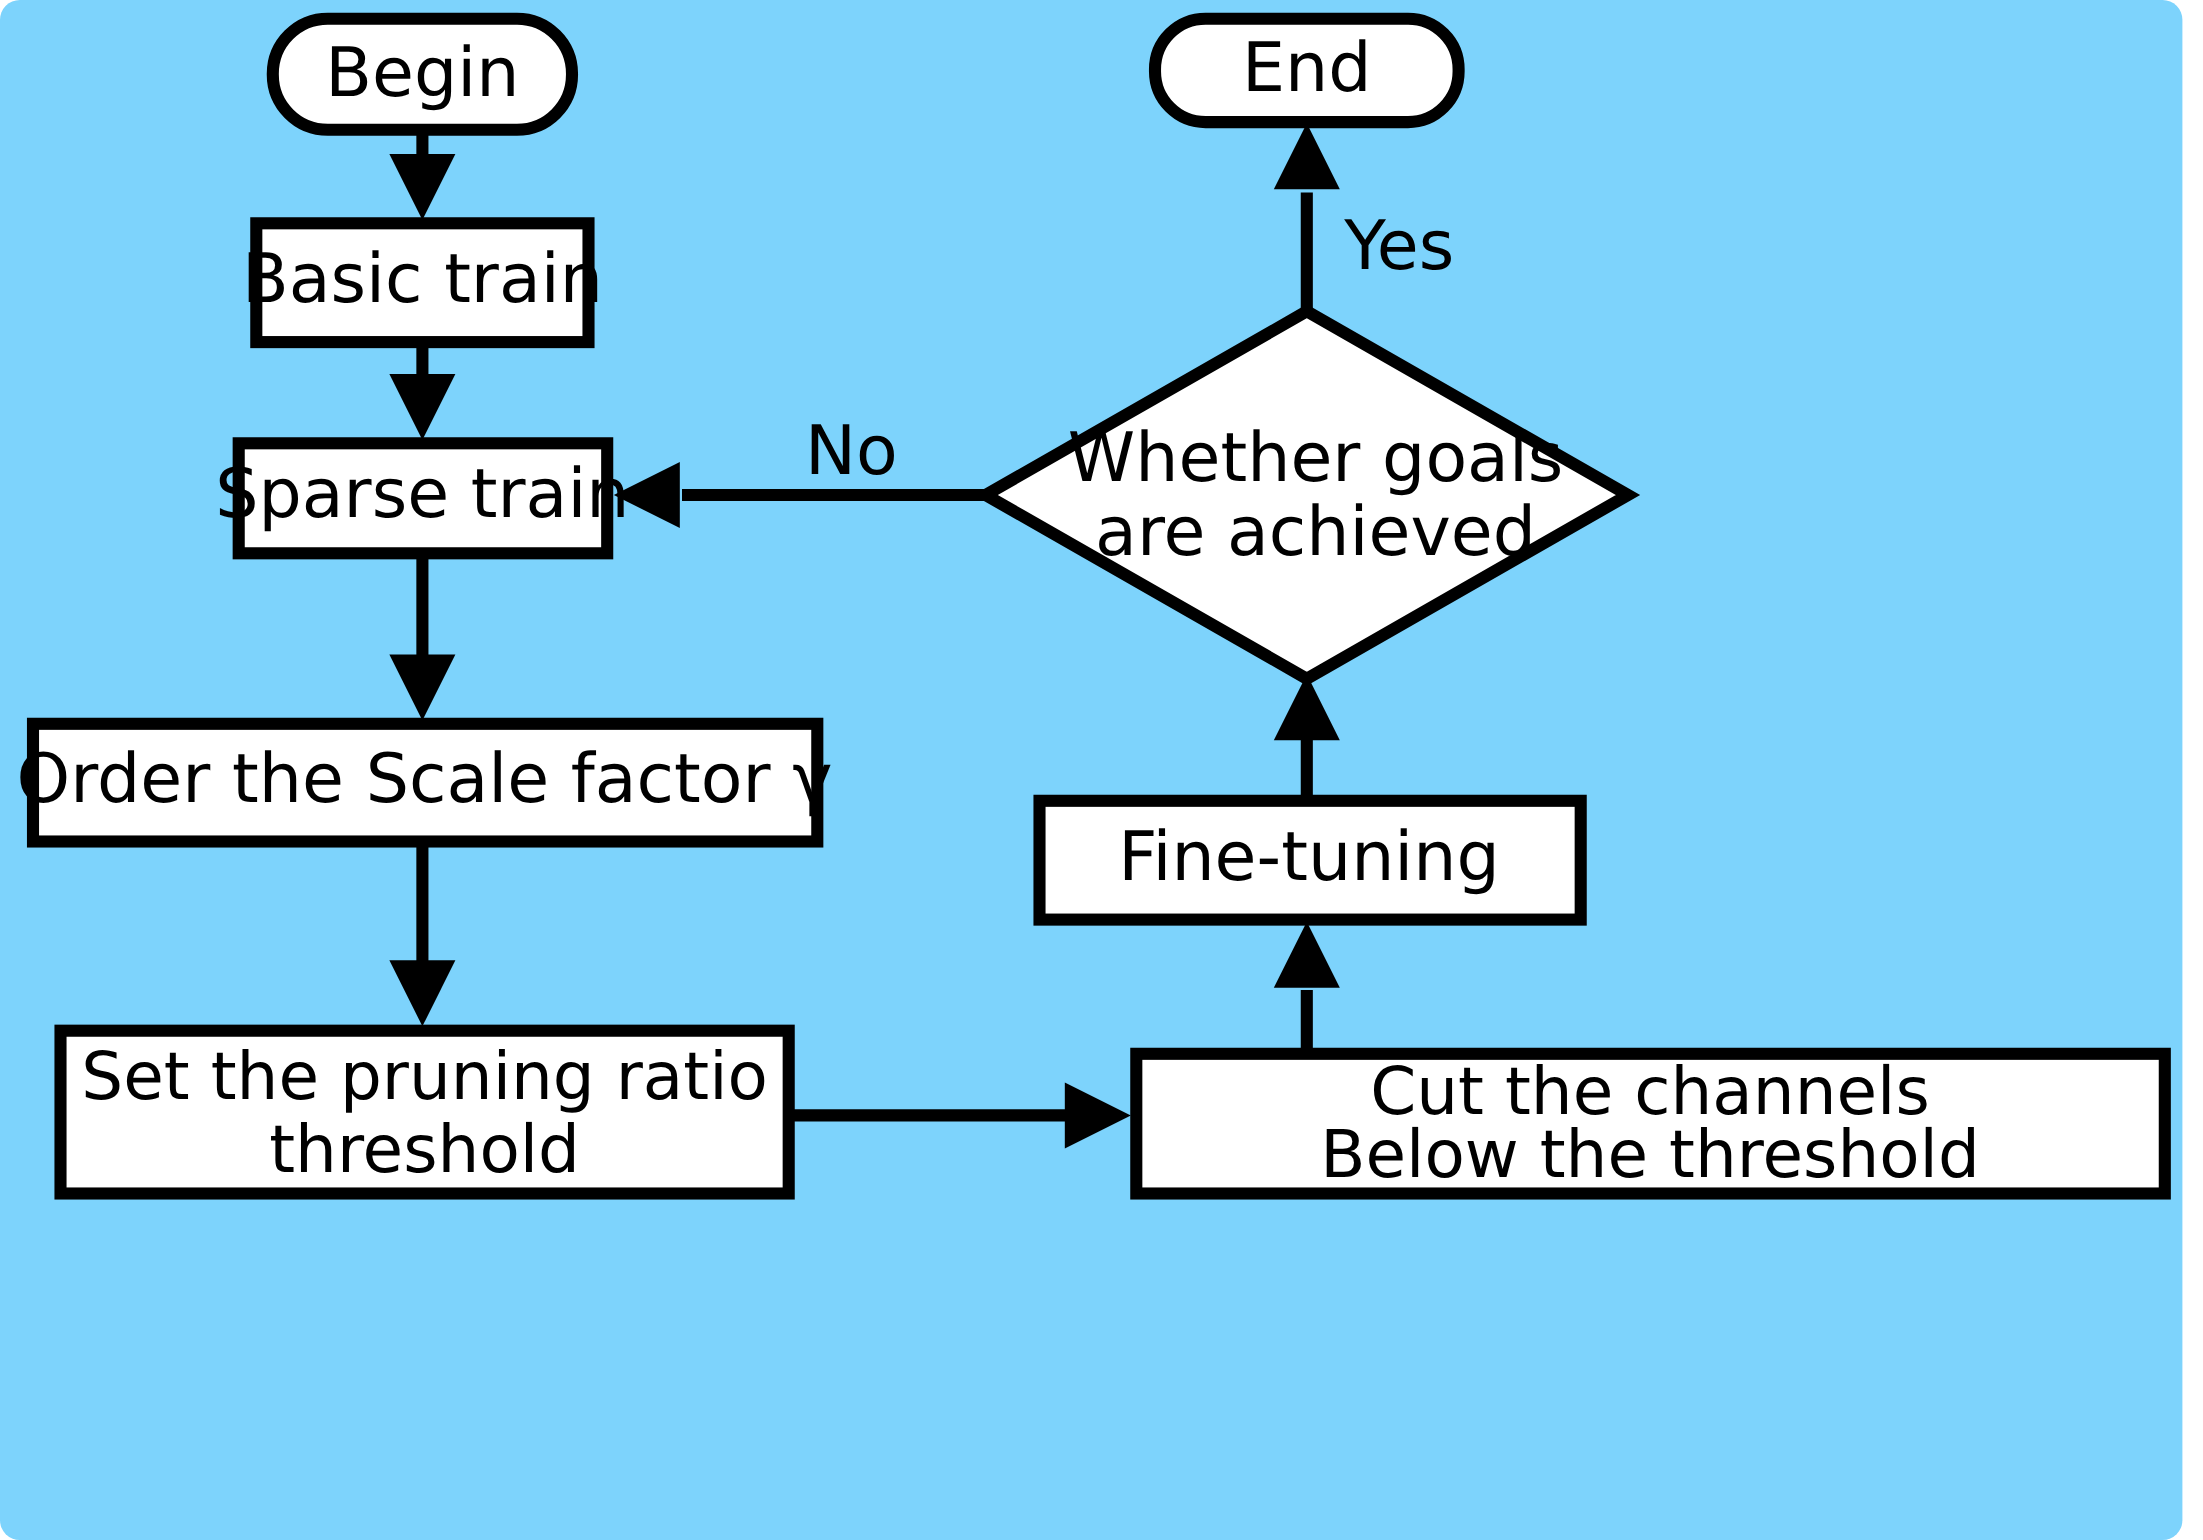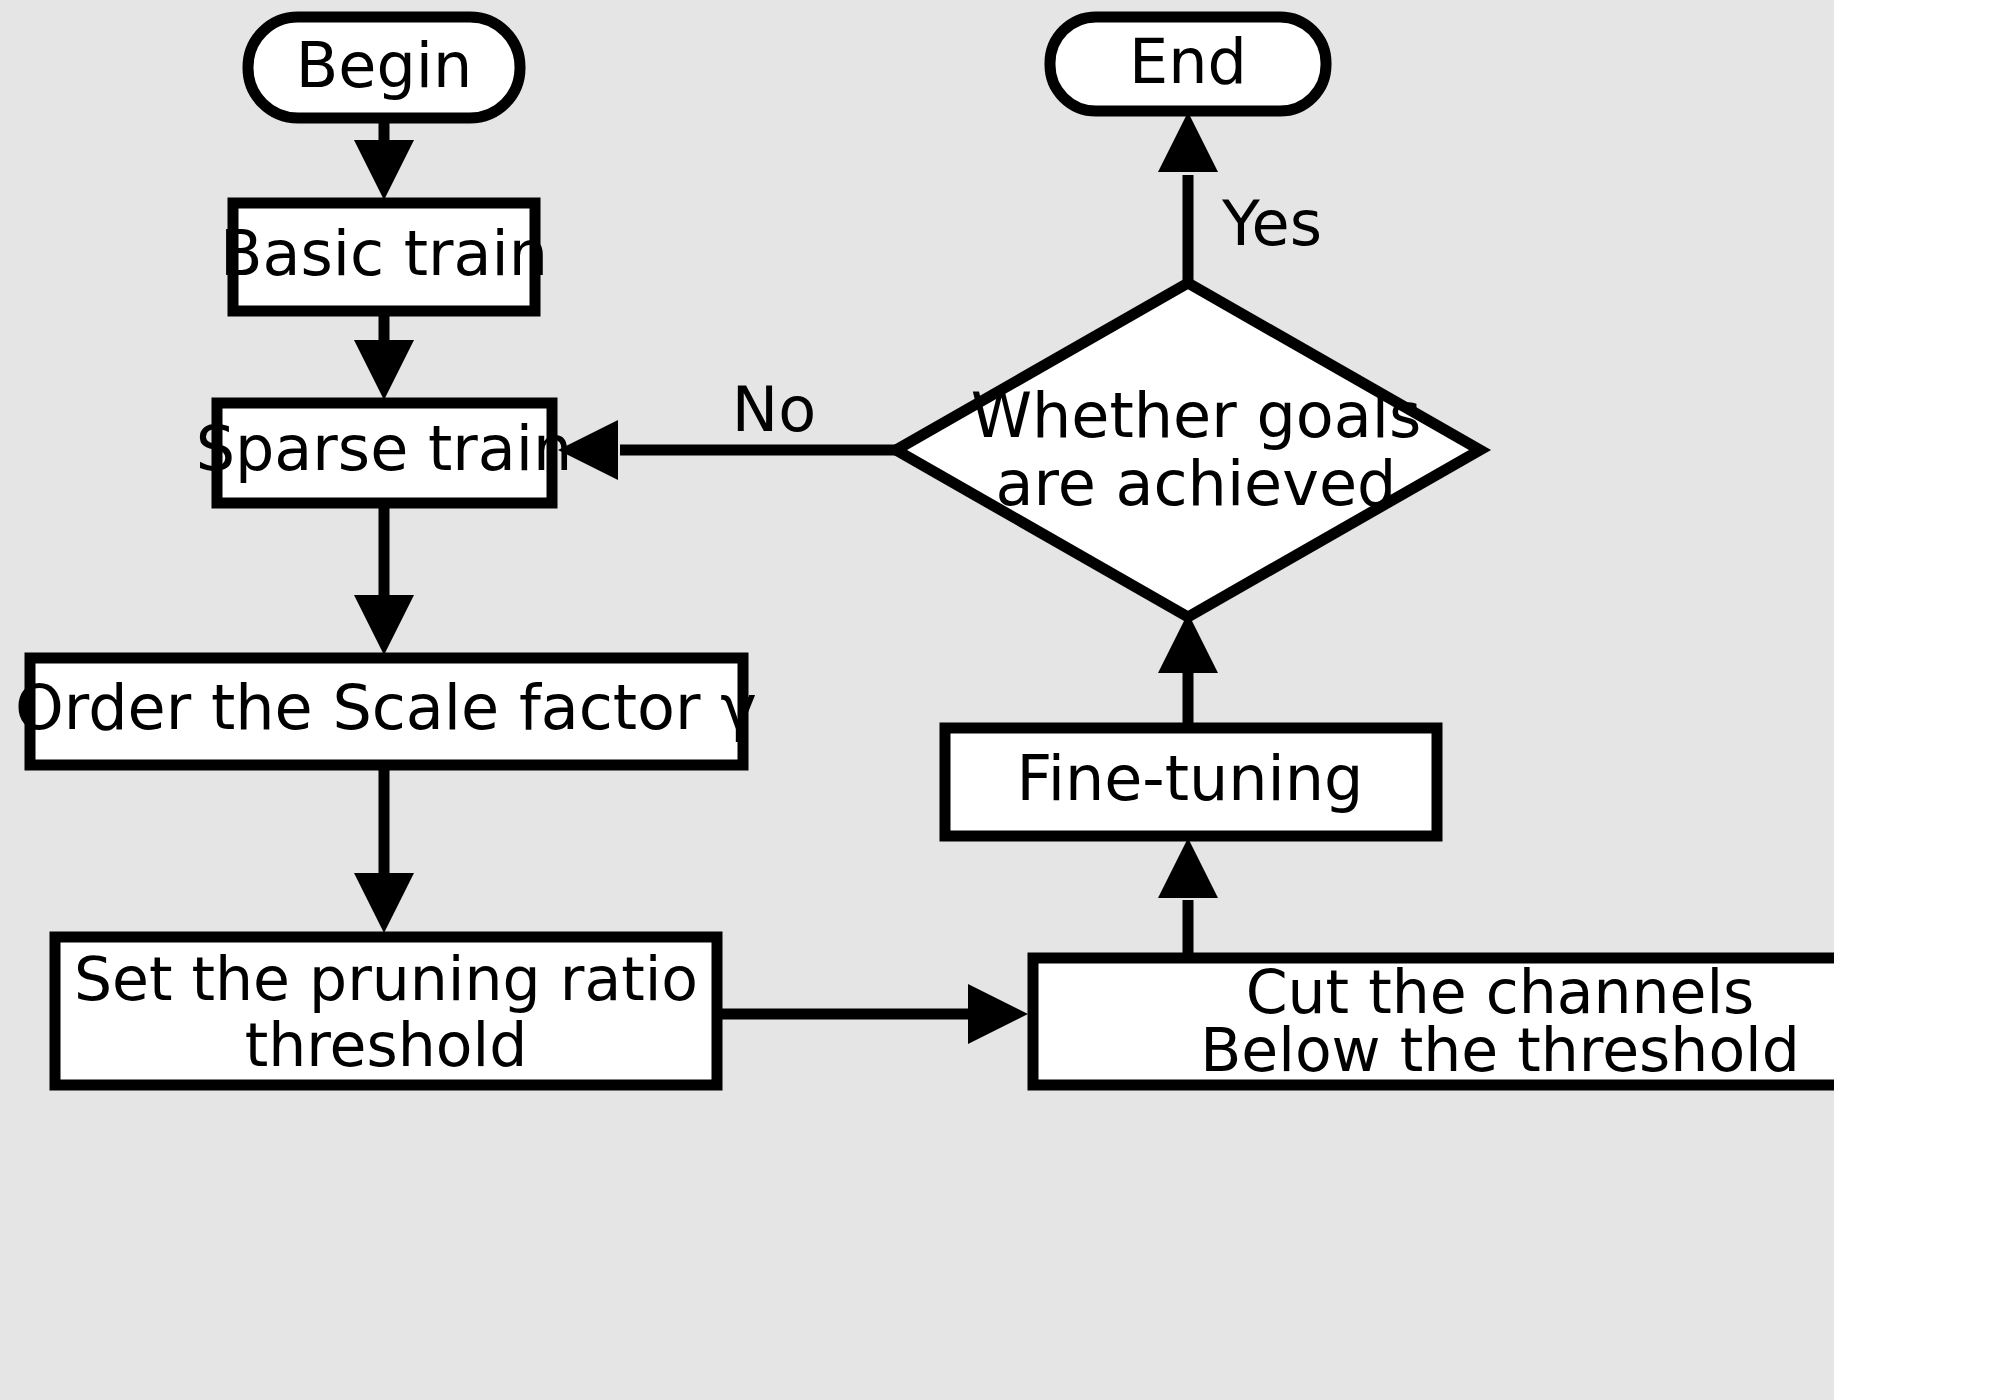--- a/index.html
+++ b/index.html
@@ -2,25 +2,26 @@
 <html><head>
 <meta charset="utf-8">
 <style>
   html, body {
     margin: 0;
     padding: 0;
     background: #ffffff;
   }
   #canvas {
     position: relative;
-    width: 1834px;
+    width: 1984px;
     height: 1400px;
-    background: #e5e5e5;
+    background: #7dd3fc;
     overflow: hidden;
     font-family: "DejaVu Sans", "Liberation Sans", sans-serif;
+    border-radius: 18px;
   }
   #flow-svg {
     position: absolute;
     left: 0;
     top: 0;
     width: 2003px;
     height: 1400px;
   }
   .node-text {
     fill: #000000;

